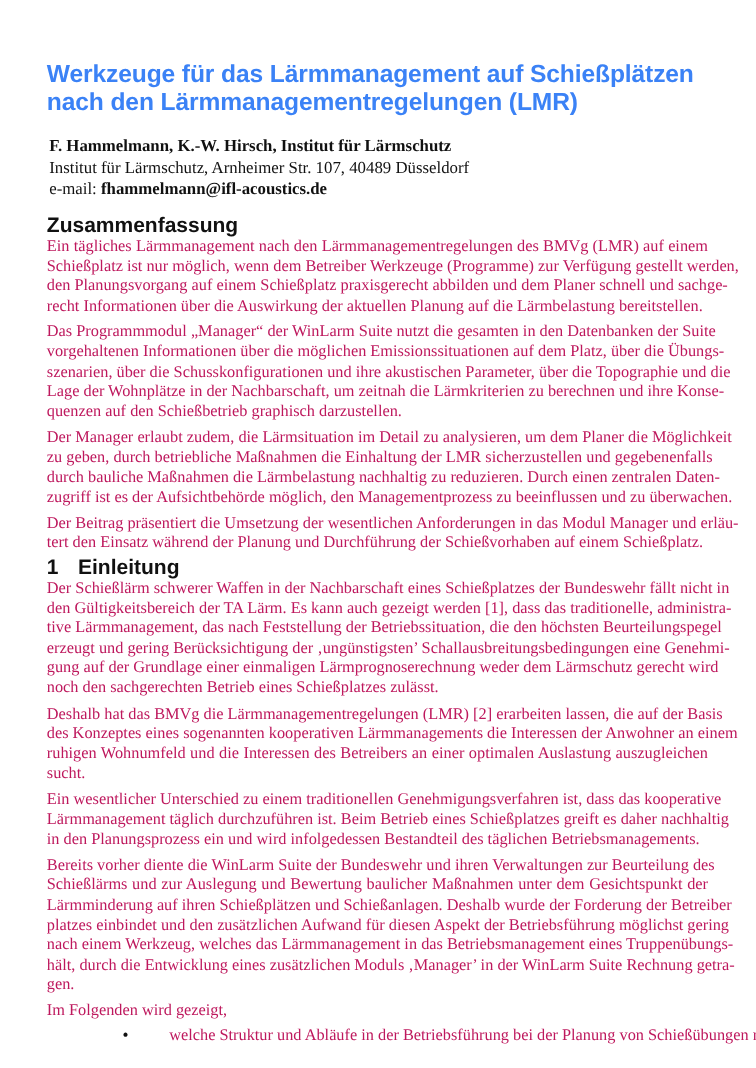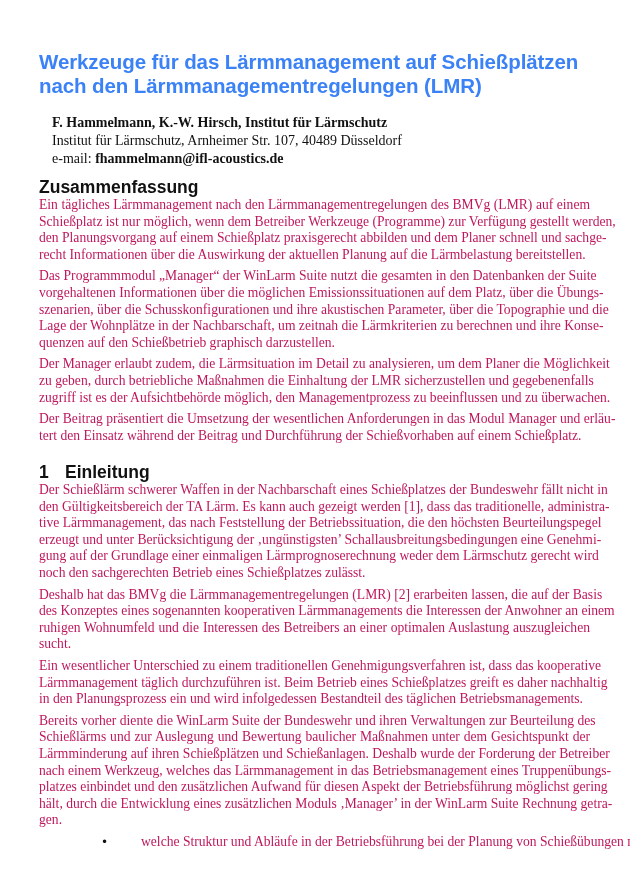--- a/index.html
+++ b/index.html
@@ -4,21 +4,21 @@
 <style>
   html, body { margin: 0; padding: 0; background: #ffffff; }
   body { width: 630px; height: 890px; overflow: hidden; position: relative; color: #111; }
   .page { position: absolute; left: 39px; top: 0; width: 551px; }
   .title {
     position: absolute; top: 50px; left: 0; width: 560px;
     font-family: "Liberation Sans", sans-serif; font-weight: bold;
     font-size: 20.5px; line-height: 24px; color: #3b82f6; letter-spacing: -0.1px;
   }
   .authors {
-    position: absolute; top: 114px; left: 13px; width: 560px;
+    position: absolute; top: 114px; left: 2px; width: 560px;
     font-family: "Liberation Serif", serif; font-size: 14px; line-height: 18px;
   }
   .authors .bold { font-weight: bold; }
   h2 {
     font-family: "Liberation Sans", sans-serif; font-weight: bold;
     font-size: 17.5px; margin: 0; line-height: 20px; color: #111;
   }
   .sec { position: absolute; left: 0; width: 551px; }
   .para {
     font-family: Liberation Serif, serif; font-size: 13.6px;
@@ -59,59 +59,63 @@
         <p class="para">
           <span class="line">Das Programmmodul „Manager“ der WinLarm Suite nutzt die gesamten in den Datenbanken der Suite</span>
           <span class="line">vorgehaltenen Informationen über die möglichen Emissionssituationen auf dem Platz, über die Übungs-</span>
           <span class="line">szenarien, über die Schusskonfigurationen und ihre akustischen Parameter, über die Topographie und die</span>
           <span class="line">Lage der Wohnplätze in der Nachbarschaft, um zeitnah die Lärmkriterien zu berechnen und ihre Konse-</span>
           <span class="line last">quenzen auf den Schießbetrieb graphisch darzustellen.</span>
         </p>
         <p class="para">
           <span class="line">Der Manager erlaubt zudem, die Lärmsituation im Detail zu analysieren, um dem Planer die Möglichkeit</span>
           <span class="line">zu geben, durch betriebliche Maßnahmen die Einhaltung der LMR sicherzustellen und gegebenenfalls</span>
+          <span class="line">durch bauliche Maßnahmen die Lärmbelastung nachhaltig zu reduzieren. Durch einen zentralen Daten-</span>
           <span class="line last">zugriff ist es der Aufsichtbehörde möglich, den Managementprozess zu beeinflussen und zu überwachen.</span>
         </p>
         <p class="para">
           <span class="line">Der Beitrag präsentiert die Umsetzung der wesentlichen Anforderungen in das Modul Manager und erläu-</span>
-          <span class="line last">tert den Einsatz während der Beitrag und Durchführung der Schießvorhaben auf einem Schießplatz.</span>
+          <span class="line last">tert den Einsatz während der Planung und Durchführung der Schießvorhaben auf einem Schießplatz.</span>
         </p>
       </div>
   </div>
 
   <div class="sec" style="top:462px;">
     <h2><span class="secnum">1</span><span>Einleitung</span></h2>
     <div id="intro-paras">
         <p class="para">
           <span class="line">Der Schießlärm schwerer Waffen in der Nachbarschaft eines Schießplatzes der Bundeswehr fällt nicht in</span>
           <span class="line">den Gültigkeitsbereich der TA Lärm. Es kann auch gezeigt werden [1], dass das traditionelle, administra-</span>
           <span class="line">tive Lärmmanagement, das nach Feststellung der Betriebssituation, die den höchsten Beurteilungspegel</span>
-          <span class="line">erzeugt und unter Berücksichtigung der ‚ungünstigsten’ Schallausbreitungsbedingungen eine Genehmi-</span>
+          <span class="line">erzeugt und gering Berücksichtigung der ‚ungünstigsten’ Schallausbreitungsbedingungen eine Genehmi-</span>
           <span class="line">gung auf der Grundlage einer einmaligen Lärmprognoserechnung weder dem Lärmschutz gerecht wird</span>
           <span class="line last">noch den sachgerechten Betrieb eines Schießplatzes zulässt.</span>
         </p>
         <p class="para">
           <span class="line">Deshalb hat das BMVg die Lärmmanagementregelungen (LMR) [2] erarbeiten lassen, die auf der Basis</span>
           <span class="line">des Konzeptes eines sogenannten kooperativen Lärmmanagements die Interessen der Anwohner an einem</span>
           <span class="line">ruhigen Wohnumfeld und die Interessen des Betreibers an einer optimalen Auslastung auszugleichen</span>
           <span class="line last">sucht.</span>
         </p>
         <p class="para">
           <span class="line">Ein wesentlicher Unterschied zu einem traditionellen Genehmigungsverfahren ist, dass das kooperative</span>
           <span class="line">Lärmmanagement täglich durchzuführen ist. Beim Betrieb eines Schießplatzes greift es daher nachhaltig</span>
           <span class="line last">in den Planungsprozess ein und wird infolgedessen Bestandteil des täglichen Betriebsmanagements.</span>
         </p>
         <p class="para">
           <span class="line">Bereits vorher diente die WinLarm Suite der Bundeswehr und ihren Verwaltungen zur Beurteilung des</span>
           <span class="line">Schießlärms und zur Auslegung und Bewertung baulicher Maßnahmen unter dem Gesichtspunkt der</span>
           <span class="line">Lärmminderung auf ihren Schießplätzen und Schießanlagen. Deshalb wurde der Forderung der Betreiber</span>
+          <span class="line">platzes einbindet und den zusätzlichen Aufwand für diesen Aspekt der Betriebsführung möglichst gering</span>
           <span class="line">nach einem Werkzeug, welches das Lärmmanagement in das Betriebsmanagement eines Truppenübungs-</span>
-          <span class="line">platzes einbindet und den zusätzlichen Aufwand für diesen Aspekt der Betriebsführung möglichst gering</span>
           <span class="line">hält, durch die Entwicklung eines zusätzlichen Moduls ‚Manager’ in der WinLarm Suite Rechnung getra-</span>
           <span class="line last">gen.</span>
+        </p>
+        <p class="para">
+          <span class="line last">Im Folgenden wird gezeigt,</span>
         </p>
       </div>
     <ul class="bullets" id="intro-bullets">
         <li>
           <span class="dot">•</span>
           <div class="para" style="margin: 0px;">
             <span class="line">welche Struktur und Abläufe in der Betriebsführung bei der Planung von Schießübungen mit</span>
           </div>
         </li>
       </ul>

